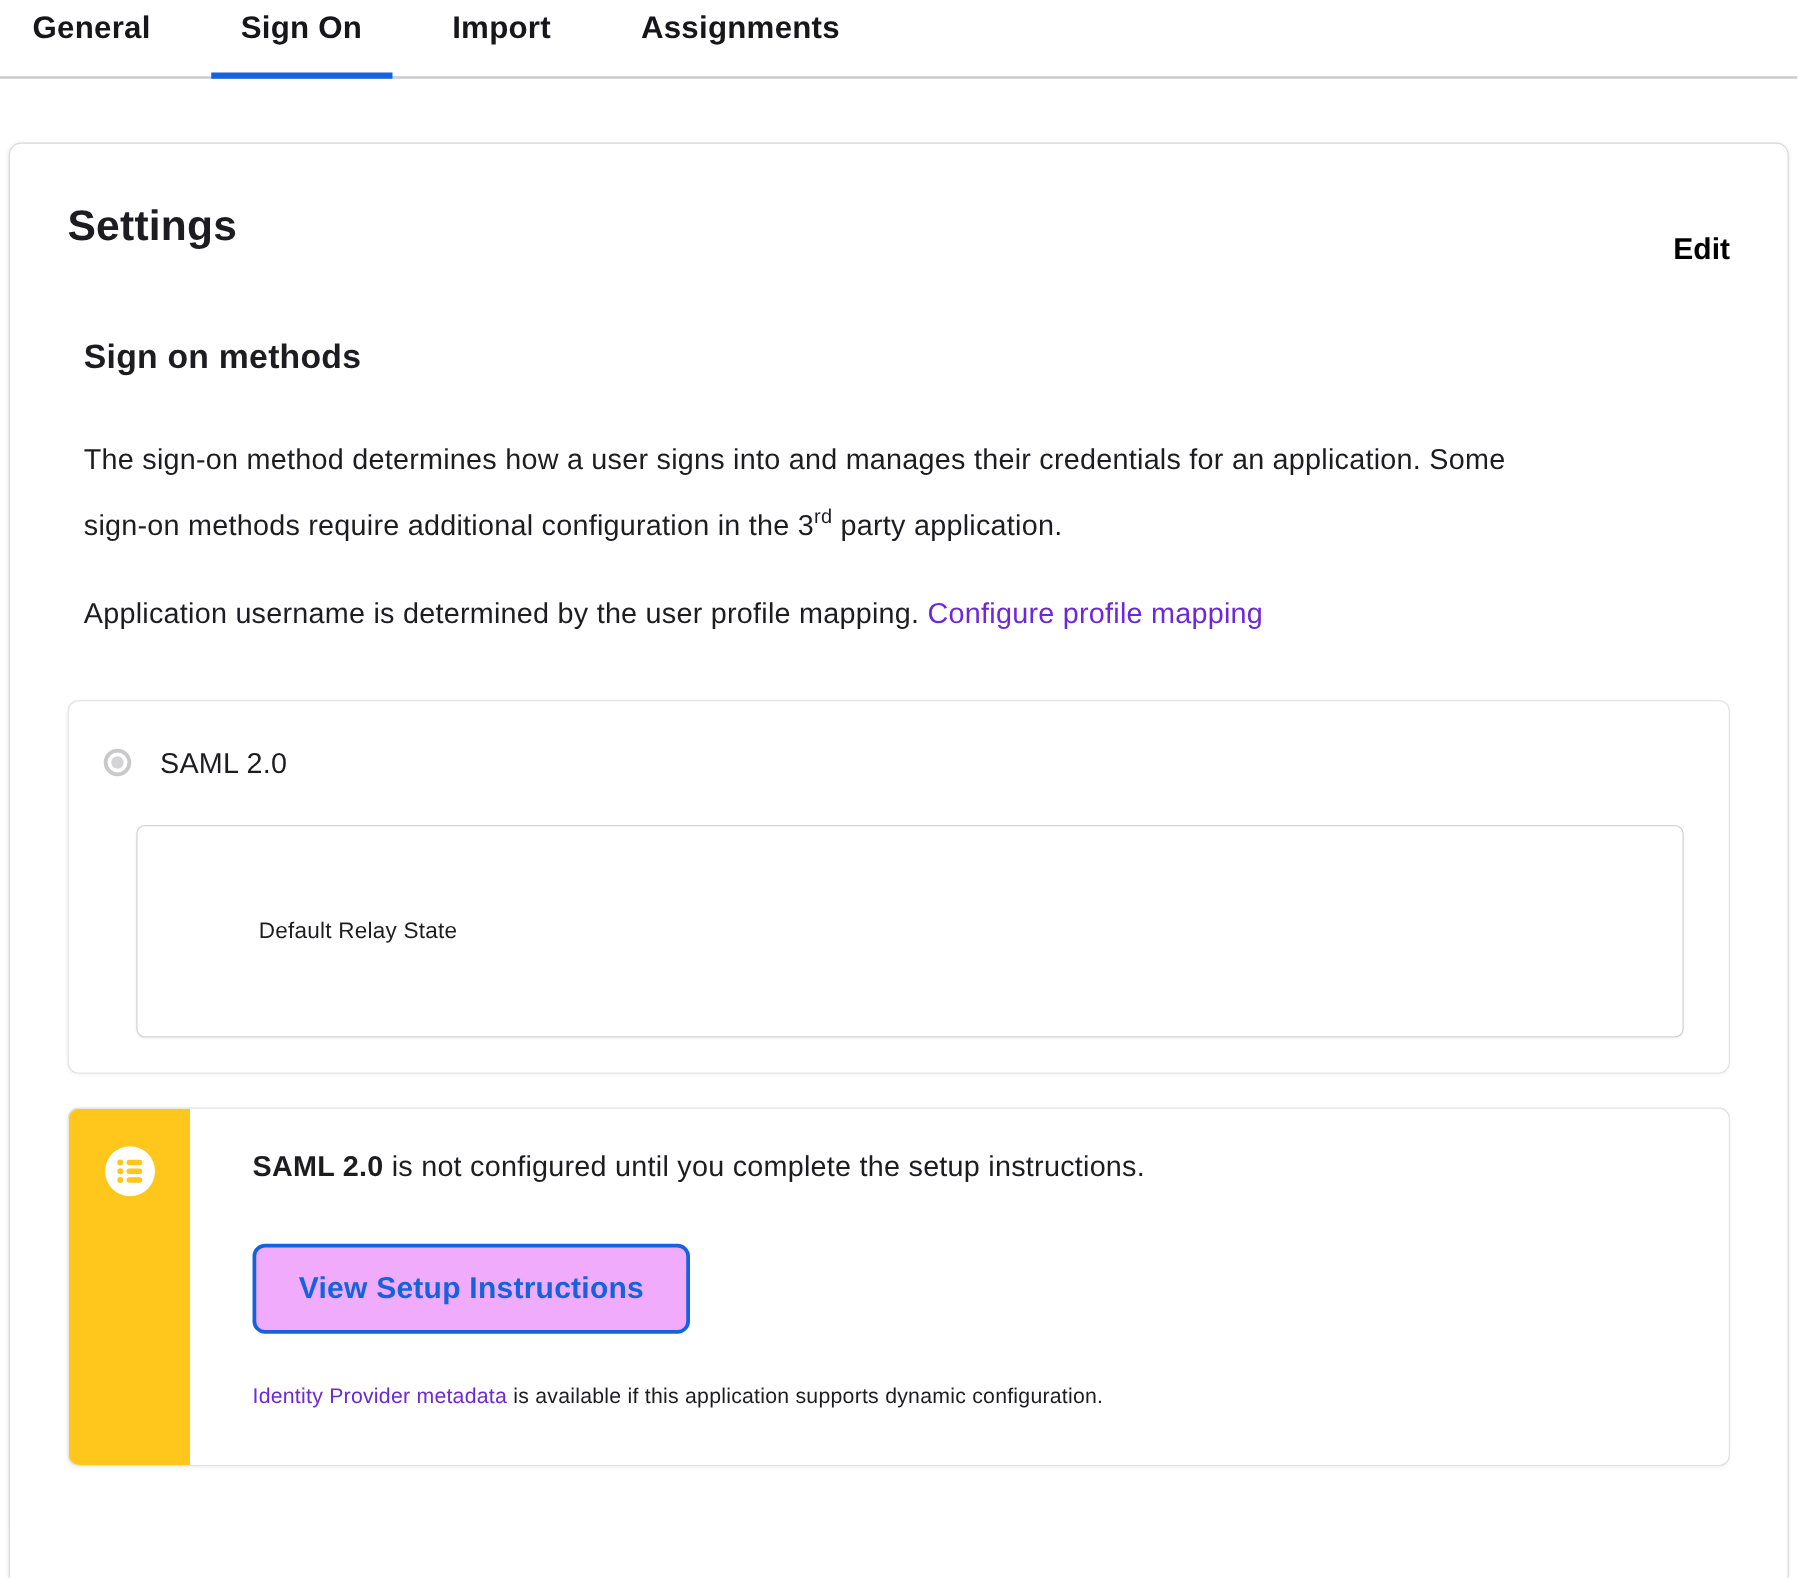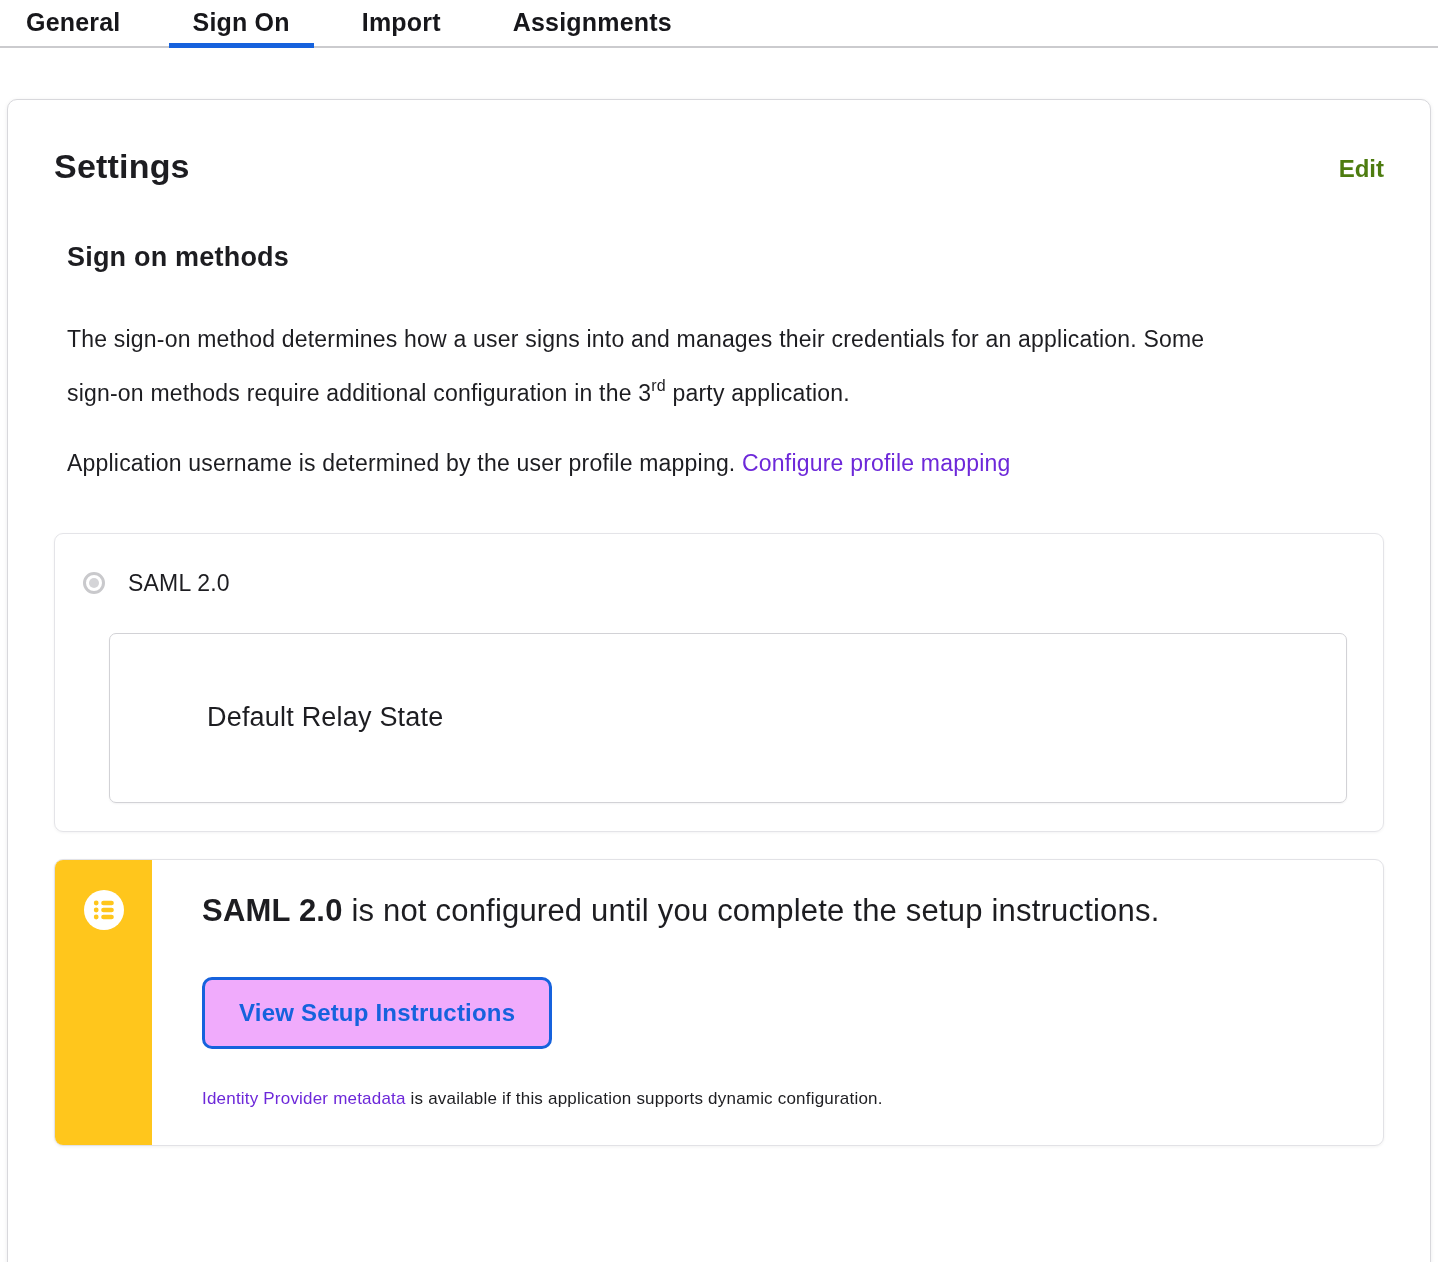--- a/index.html
+++ b/index.html
@@ -12,21 +12,21 @@
   }
 
   
   .tabbar {
     display: flex;
     padding-left: 2px;
     border-bottom: 2px solid #cbcbce;
   }
   .tab {
     position: relative;
-    padding: 8px 24px 9px 24px;
+    padding: 8px 24px 24px 24px;
     margin-right: 24px;
     font-size: 25px;
     font-weight: bold;
     color: #17171b;
     letter-spacing: 0.2px;
     cursor: pointer;
     white-space: nowrap;
   }
   .tab.active::after {
     content: "";
@@ -54,23 +54,23 @@
     align-items: flex-start;
   }
   .card-title {
     font-size: 34px;
     font-weight: bold;
     letter-spacing: 0.2px;
   }
   .edit-link {
     font-size: 24px;
     font-weight: bold;
-    color: #4d7c0f;
+    color: #000000;
     text-decoration: none;
-    margin-top: 8px;
+    margin-top: 24px;
     cursor: pointer;
   }
 
   
   .section { padding-left: 13px; margin-top: 56px; }
   .section h3 {
     font-size: 27px;
     font-weight: bold;
     letter-spacing: 0.2px;
   }
@@ -117,21 +117,21 @@
     margin-left: 26px;
     margin-right: 4px;
     height: 170px;
     border: 1px solid #d2d2d6;
     border-radius: 7px;
     box-shadow: 0 1px 2px rgba(29,29,33,0.05);
     display: flex;
     align-items: center;
     padding-left: 97px;
   }
-  .relay-label { font-size: 27px; letter-spacing: 0.2px; }
+  .relay-label { font-size: 18px; letter-spacing: 0.2px; }
 
   
   .callout {
     margin-top: 27px;
     margin-left: -13px;
     min-height: 287px;
     border: 1px solid #e2e2e6;
     border-radius: 9px;
     box-shadow: 0 1px 3px rgba(29,29,33,0.06);
     display: flex;
@@ -142,21 +142,21 @@
     flex-shrink: 0;
     background: #ffc61c;
     display: flex;
     justify-content: center;
     padding-top: 30px;
   }
   .callout-content {
     padding: 33px 40px 34px 50px;
     flex: 1;
   }
-  .callout-msg { font-size: 31px; letter-spacing: 0.2px; }
+  .callout-msg { font-size: 23px; letter-spacing: 0.2px; }
   .callout-msg b { font-weight: bold; }
   .setup-btn {
     margin-top: 48px;
     height: 72px;
     padding: 0 34px;
     background: #f0abfc;
     border: 3px solid #1662dd;
     border-radius: 10px;
     color: #1662dd;
     font-family: "Liberation Sans", sans-serif;

